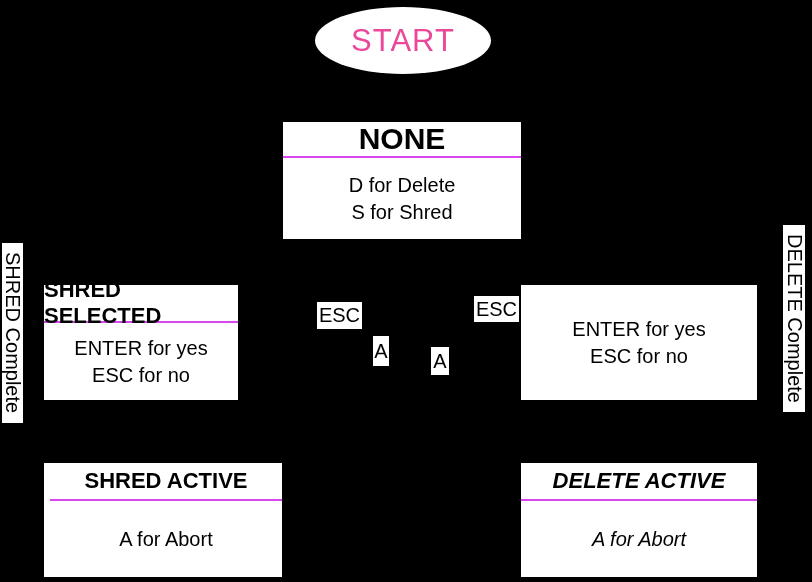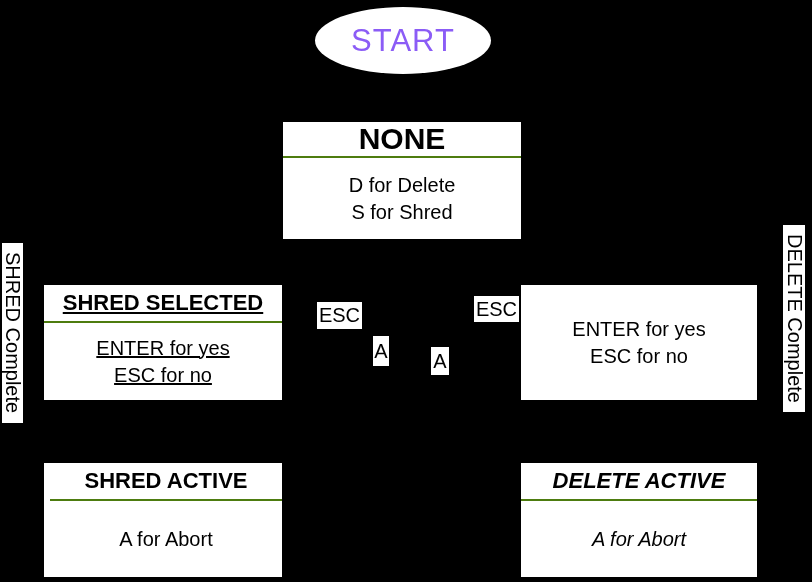--- a/index.html
+++ b/index.html
@@ -15,32 +15,32 @@
   }
   .ellipse {
     position: absolute;
     background: #ffffff;
     border-radius: 50%;
     display: flex;
     align-items: center;
     justify-content: center;
     font-size: 31px;
     letter-spacing: 1px;
-    color: #8b5cf6;
+    color: #ec4899;
   }
   .state {
     position: absolute;
     background: #ffffff;
     color: #000000;
     display: flex;
     flex-direction: column;
   }
   .state-title {
     font-weight: bold;
-    border-bottom: 2px solid #4d7c0f;
+    border-bottom: 2px solid #d946ef;
     display: flex;
     align-items: center;
     justify-content: center;
     flex: 0 0 auto;
   }
   .none-title { height: 36px; font-size: 30px; }
   .sub-title  { height: 38px; font-size: 22px; }
   .state-body {
     flex: 1 1 auto;
     display: flex;
@@ -83,21 +83,21 @@
   </div>
 
   <div class="state" style="left:283px; top:122px; width:238px; height:117px;">
     <div class="state-title none-title">NONE</div>
     <div class="state-body">
       <div>D for Delete</div>
       <div>S for Shred</div>
     </div>
   </div>
 
-  <div class="state" style="left:44px; top:285px; width:238px; height:115px;text-decoration:underline;">
+  <div class="state" style="left:44px; top:285px; width:194px; height:115px;">
     <div class="state-title sub-title">SHRED SELECTED</div>
     <div class="state-body">
       <div>ENTER for yes</div>
       <div>ESC for no</div>
     </div>
   </div>
 
   <div class="state" style="left:521px; top:285px; width:236px; height:115px;">
     <div class="state-body">
       <div>ENTER for yes</div>

